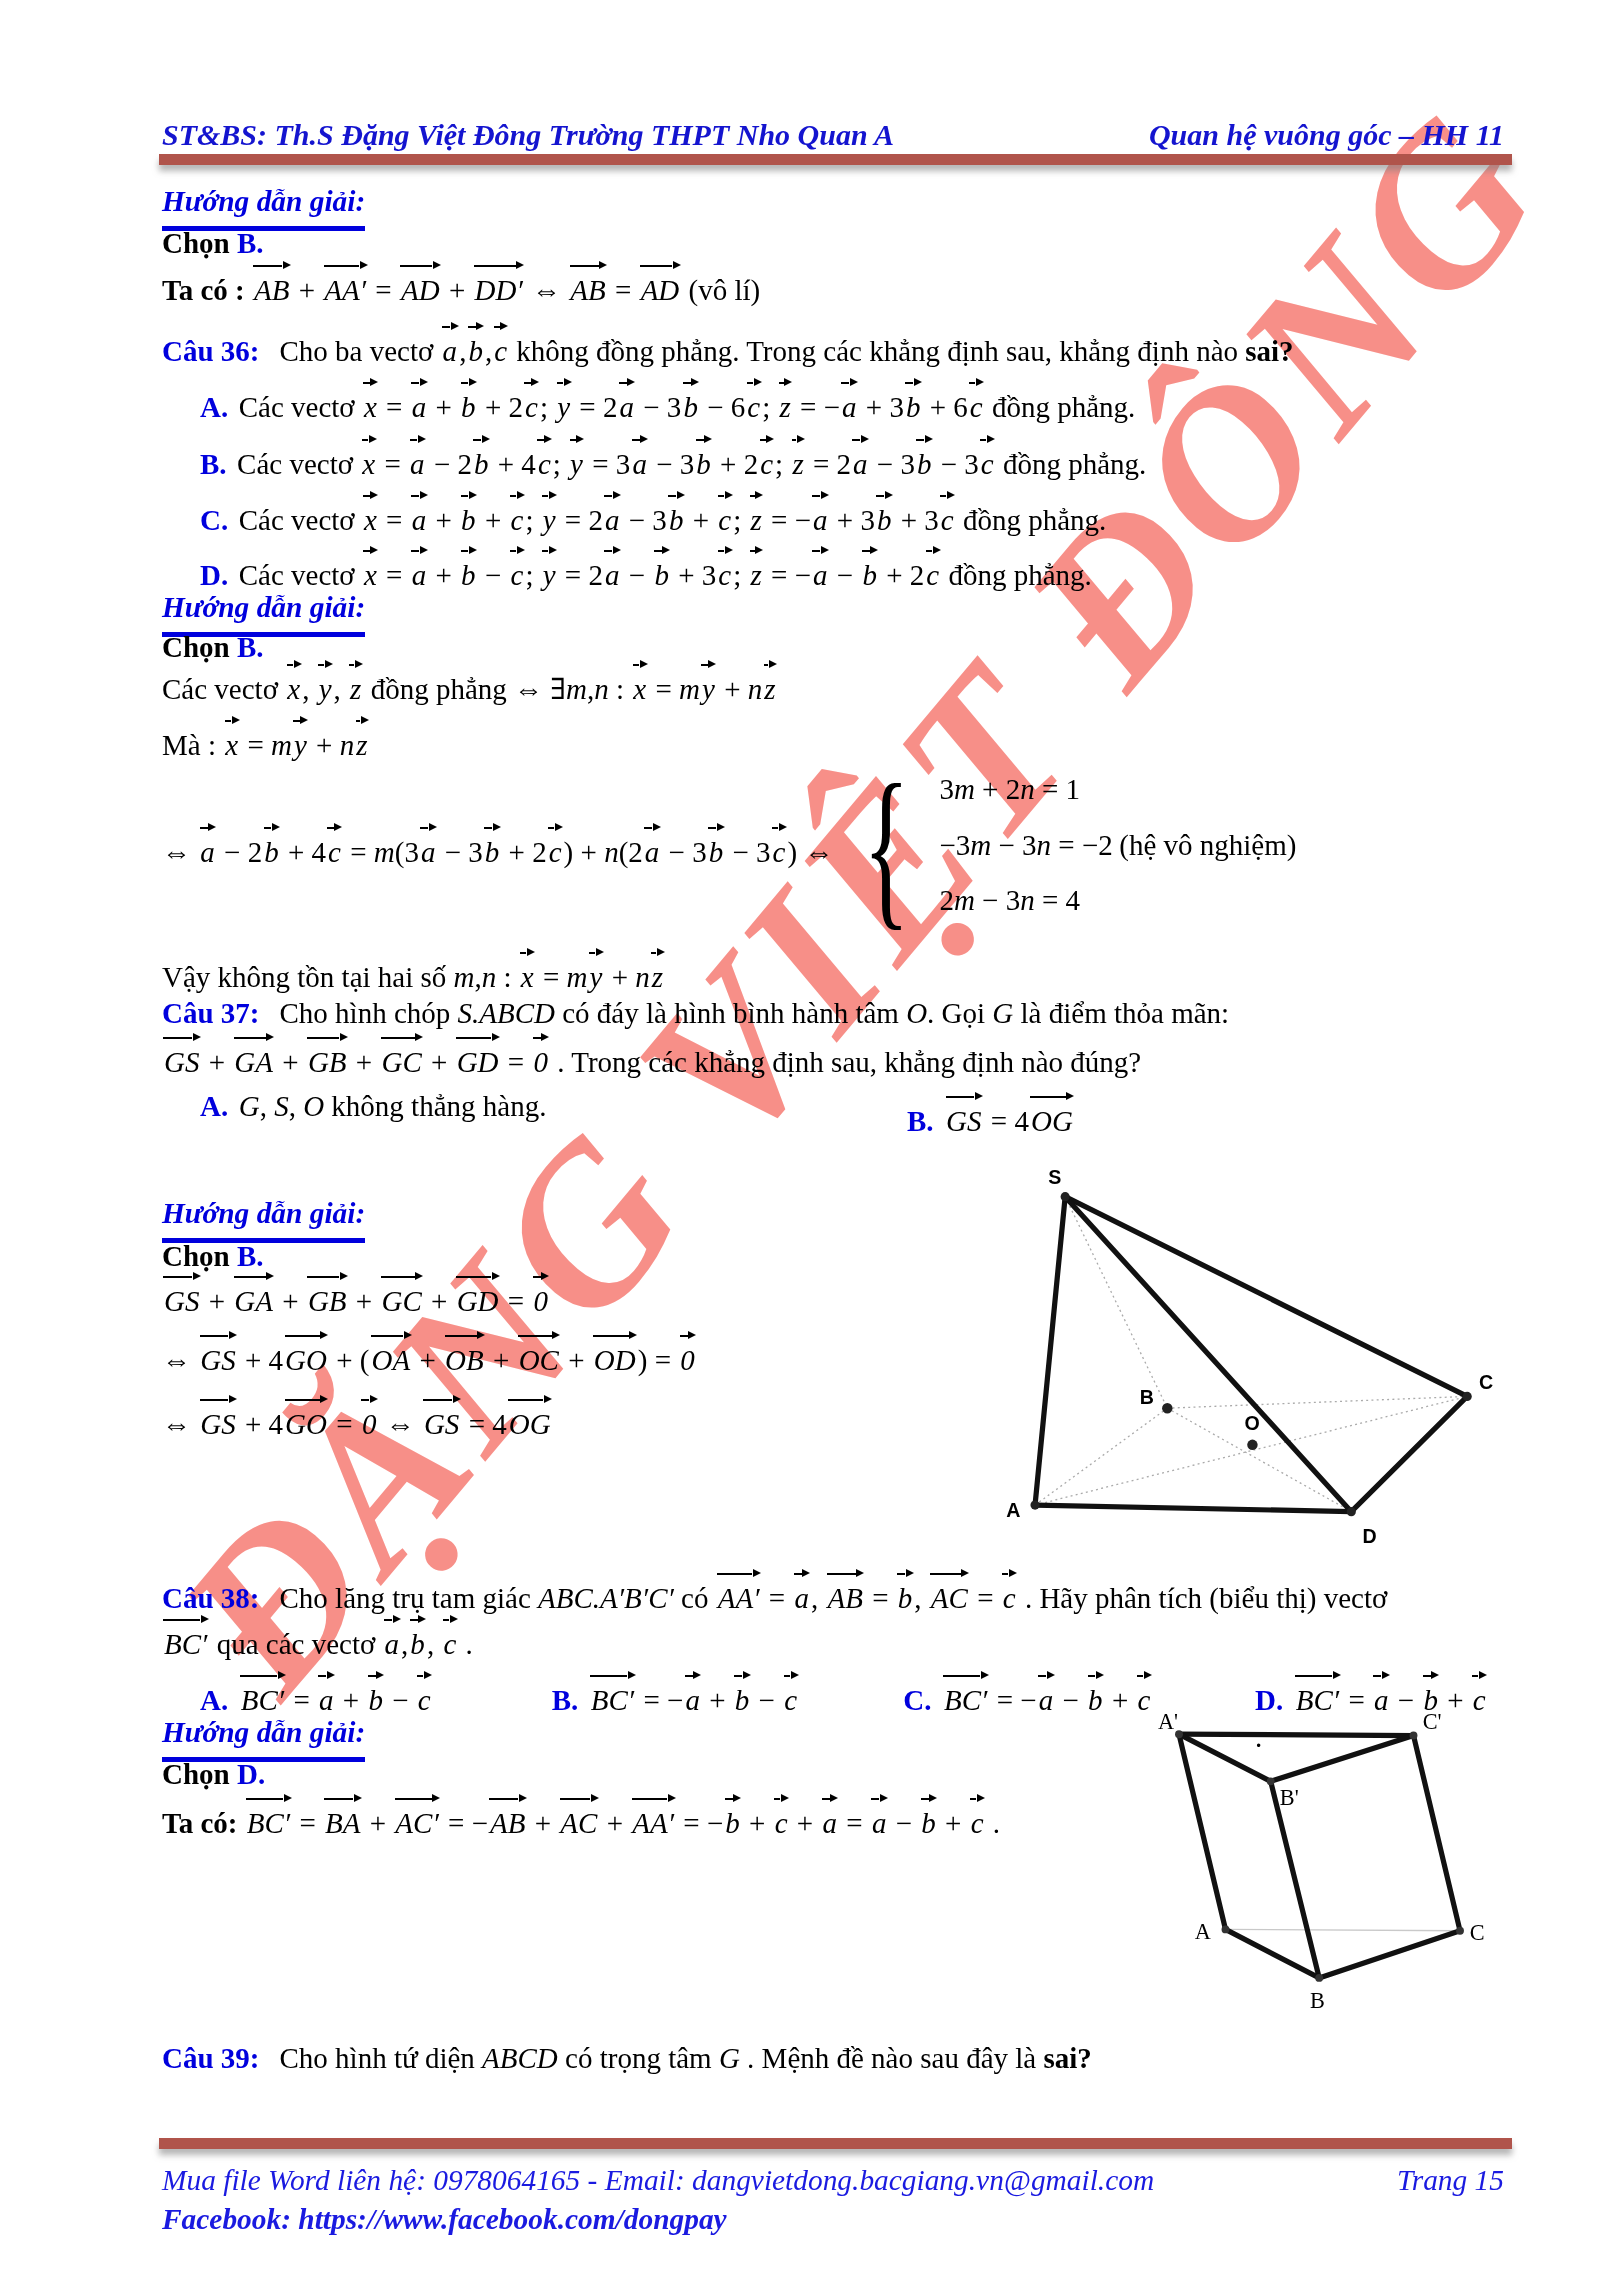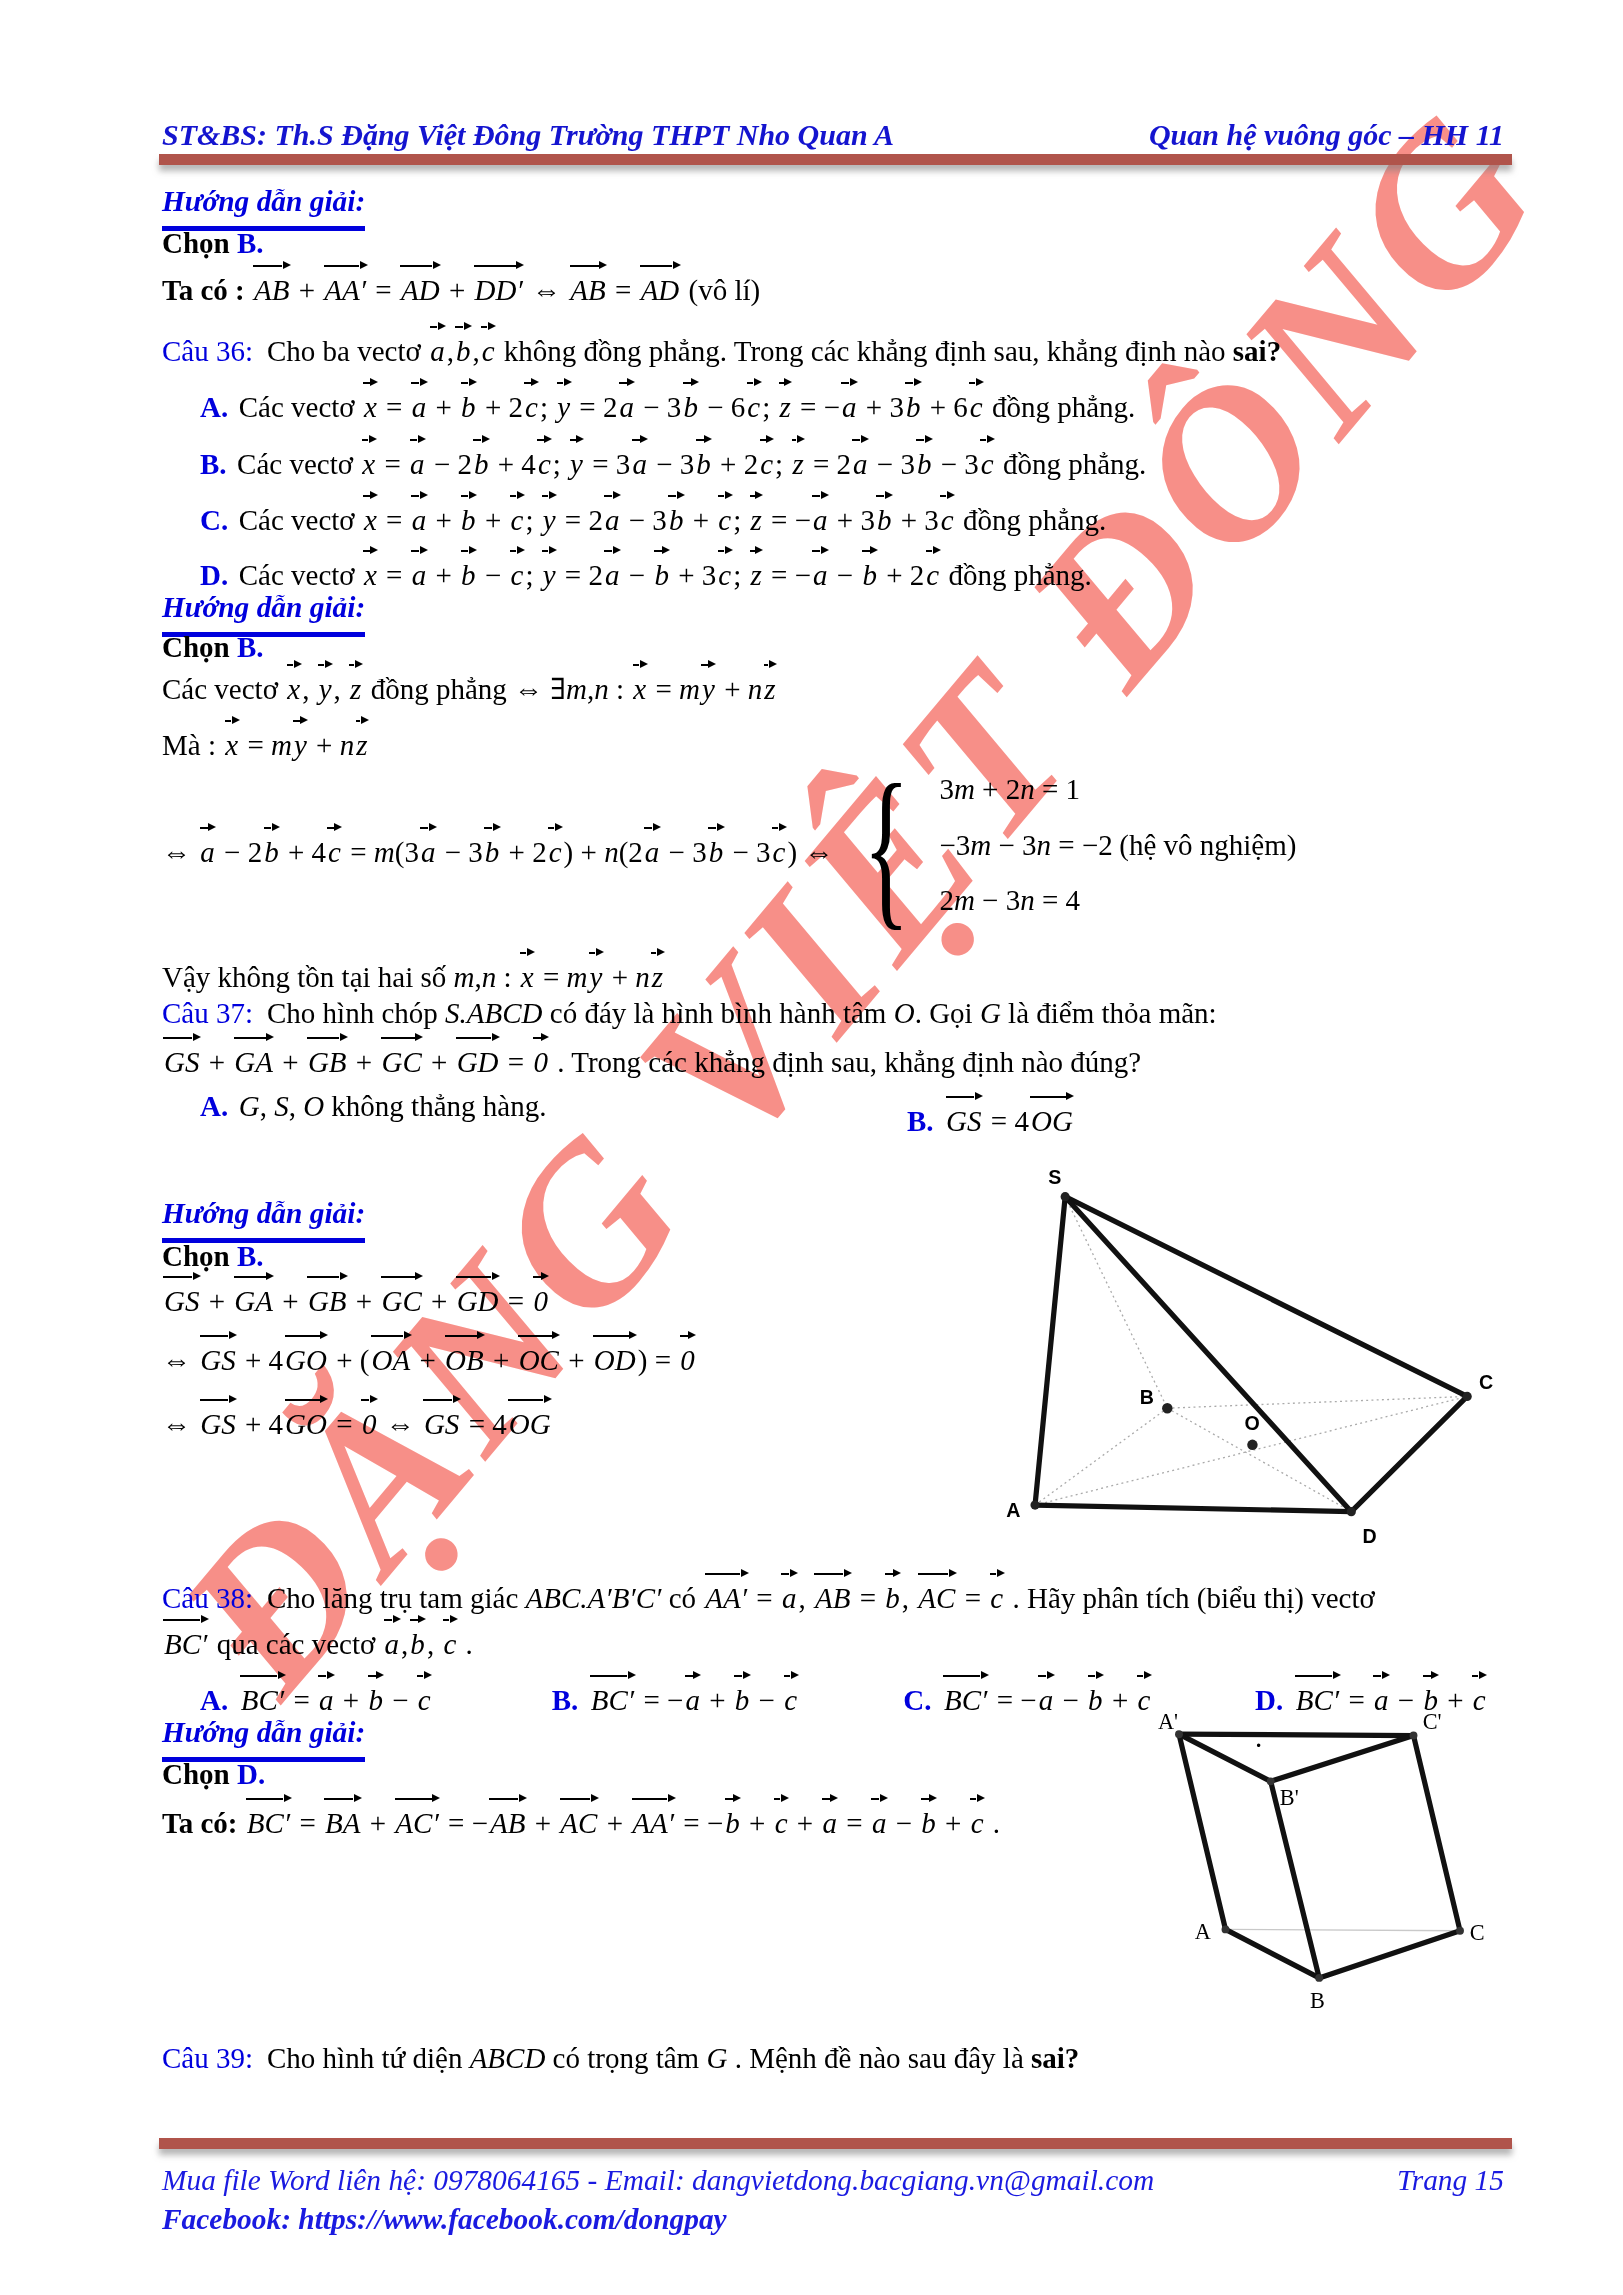--- a/index.html
+++ b/index.html
@@ -19,21 +19,21 @@
   .ftr1{position:absolute;left:162px;right:119px;top:2161px;display:flex;justify-content:space-between;
         color:#1a1ae0;font-style:italic;font-size:29.4px;z-index:2;}
   .ftr1 .contact{font-weight:normal;}
   .ftr2{position:absolute;left:162px;top:2200px;color:#1a1ae0;font-style:italic;font-weight:bold;font-size:29.4px;z-index:2;}
   
   .ln{position:absolute;left:162px;right:121px;z-index:2;}
   .hdg{display:inline-block;color:#0000dd;font-weight:bold;font-style:italic;font-size:29.4px;
        border-bottom:5.2px solid #0000dd;padding-bottom:6px;}
   .chon{font-weight:bold;}
   .chon .choice{color:#0000dd;}
-  .qlabel{color:#0000dd;font-weight:normal;margin-right:14px;}
+  .qlabel{color:#0000dd;font-weight:bold;margin-right:20px;}
   .letter{color:#0000dd;font-weight:bold;margin-right:10.5px;}
   .indent{padding-left:38px;}
   .orow{display:flex;}
   .oc1{width:707px;}
   .oc4{width:352px;}
   
   .m i{font-family:inherit;}
   .vec{position:relative;display:inline-block;padding:0.5em 0.07em 0 0.07em;}
   .vec .vb{font-style:italic;}
   .vec::before{content:"";position:absolute;left:0.05em;right:0.32em;top:0.27em;

